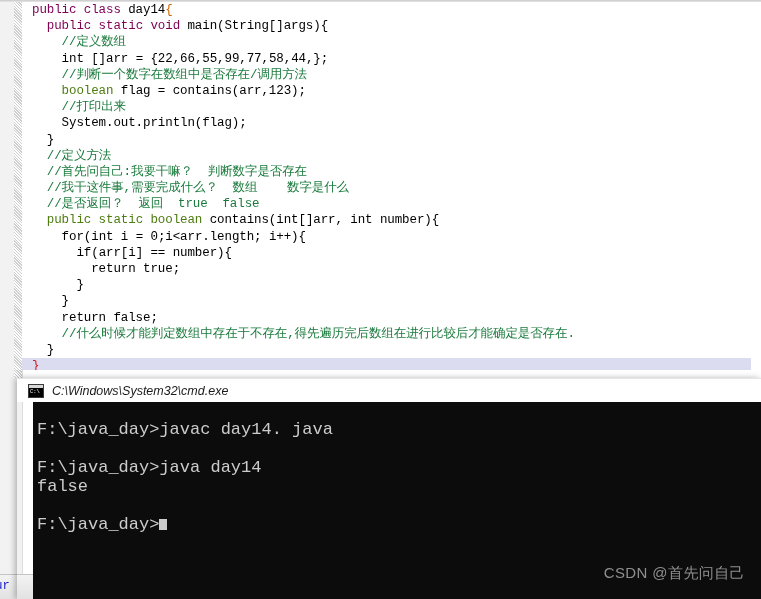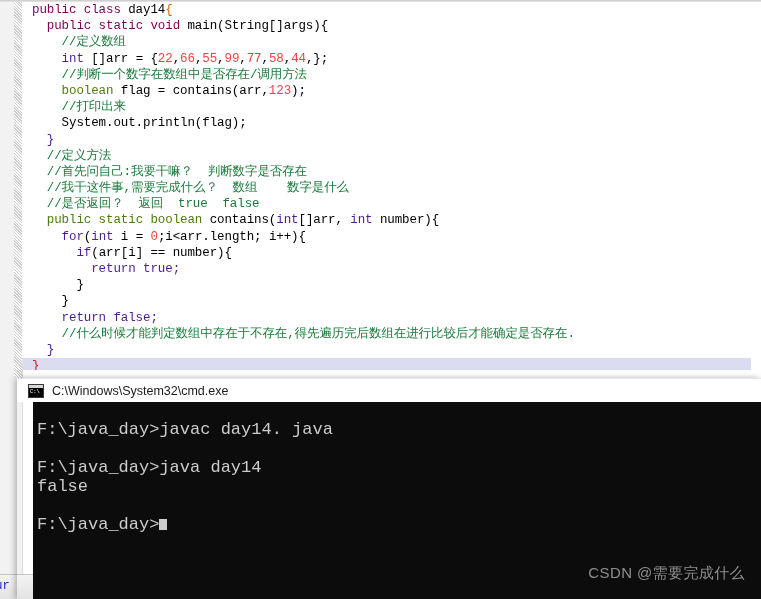--- a/index.html
+++ b/index.html
@@ -105,22 +105,22 @@
     letter-spacing: -0.1px;
   }
   .code-line.current {
     background: #dcdcf0;
     width: 729px;
     box-sizing: border-box;
   }
 
   .kw-purple { color: #7f0055; }
   .kw-violet { color: #4d7c0f; }
-  .kw-blue   { color: #4c1d95; text-align: center; }
-  .num       { color: #ef4444; }
+  .kw-blue   { color: #000000; text-align: center; }
+  .num       { color: #000000; }
   .brace     { color: #cc6600; }
   .cmt       { color: #1a7a3c; text-align: center; }
   .plain     { color: #000000; }
   .red-brace { color: #d01c1c; }
 
   
   #editor-statusbar {
     position: absolute;
     left: 0; bottom: 0;
     width: 761px; height: 24px;
@@ -204,20 +204,21 @@
     position: absolute;
     left: 0; top: 3px;
     width: 14px; height: 9px;
     background: #000000;
   }
   #cmd-title-text {
     margin-left: 8px;
     font-size: 12.5px;
     color: #1b1b1b;
     font-family: "Liberation Sans", sans-serif;
+    font-style: italic;
   }
   #cmd-console {
     position: absolute;
     left: 16px; top: 24px;
     width: 744px; height: 197px;
     background: #0c0c0c;
     color: #cccccc;
     font-family: "Liberation Mono", "DejaVu Sans Mono", monospace;
     font-size: 17px;
     line-height: 19px;
@@ -279,13 +280,13 @@
 <div id="cmd-window">
   <div id="cmd-titlebar">
     <span id="cmd-icon">
       <span id="cmd-icon-body"></span>
     </span>
     <span id="cmd-title-text">C:\Windows\System32\cmd.exe</span>
   </div>
   <div id="cmd-console"><div class="console-line"><span>F:\java_day&gt;javac day14. java</span></div><div class="console-blank"><span></span></div><div class="console-line"><span>F:\java_day&gt;java day14</span></div><div class="console-line"><span>false</span></div><div class="console-blank"><span></span></div><div class="console-line"><span>F:\java_day&gt;</span><span id="cursor-block"></span></div></div>
 </div>
 
-<div id="watermark">CSDN @需要完成什么</div>
+<div id="watermark">CSDN @首先问自己</div>
 
 </body></html>

